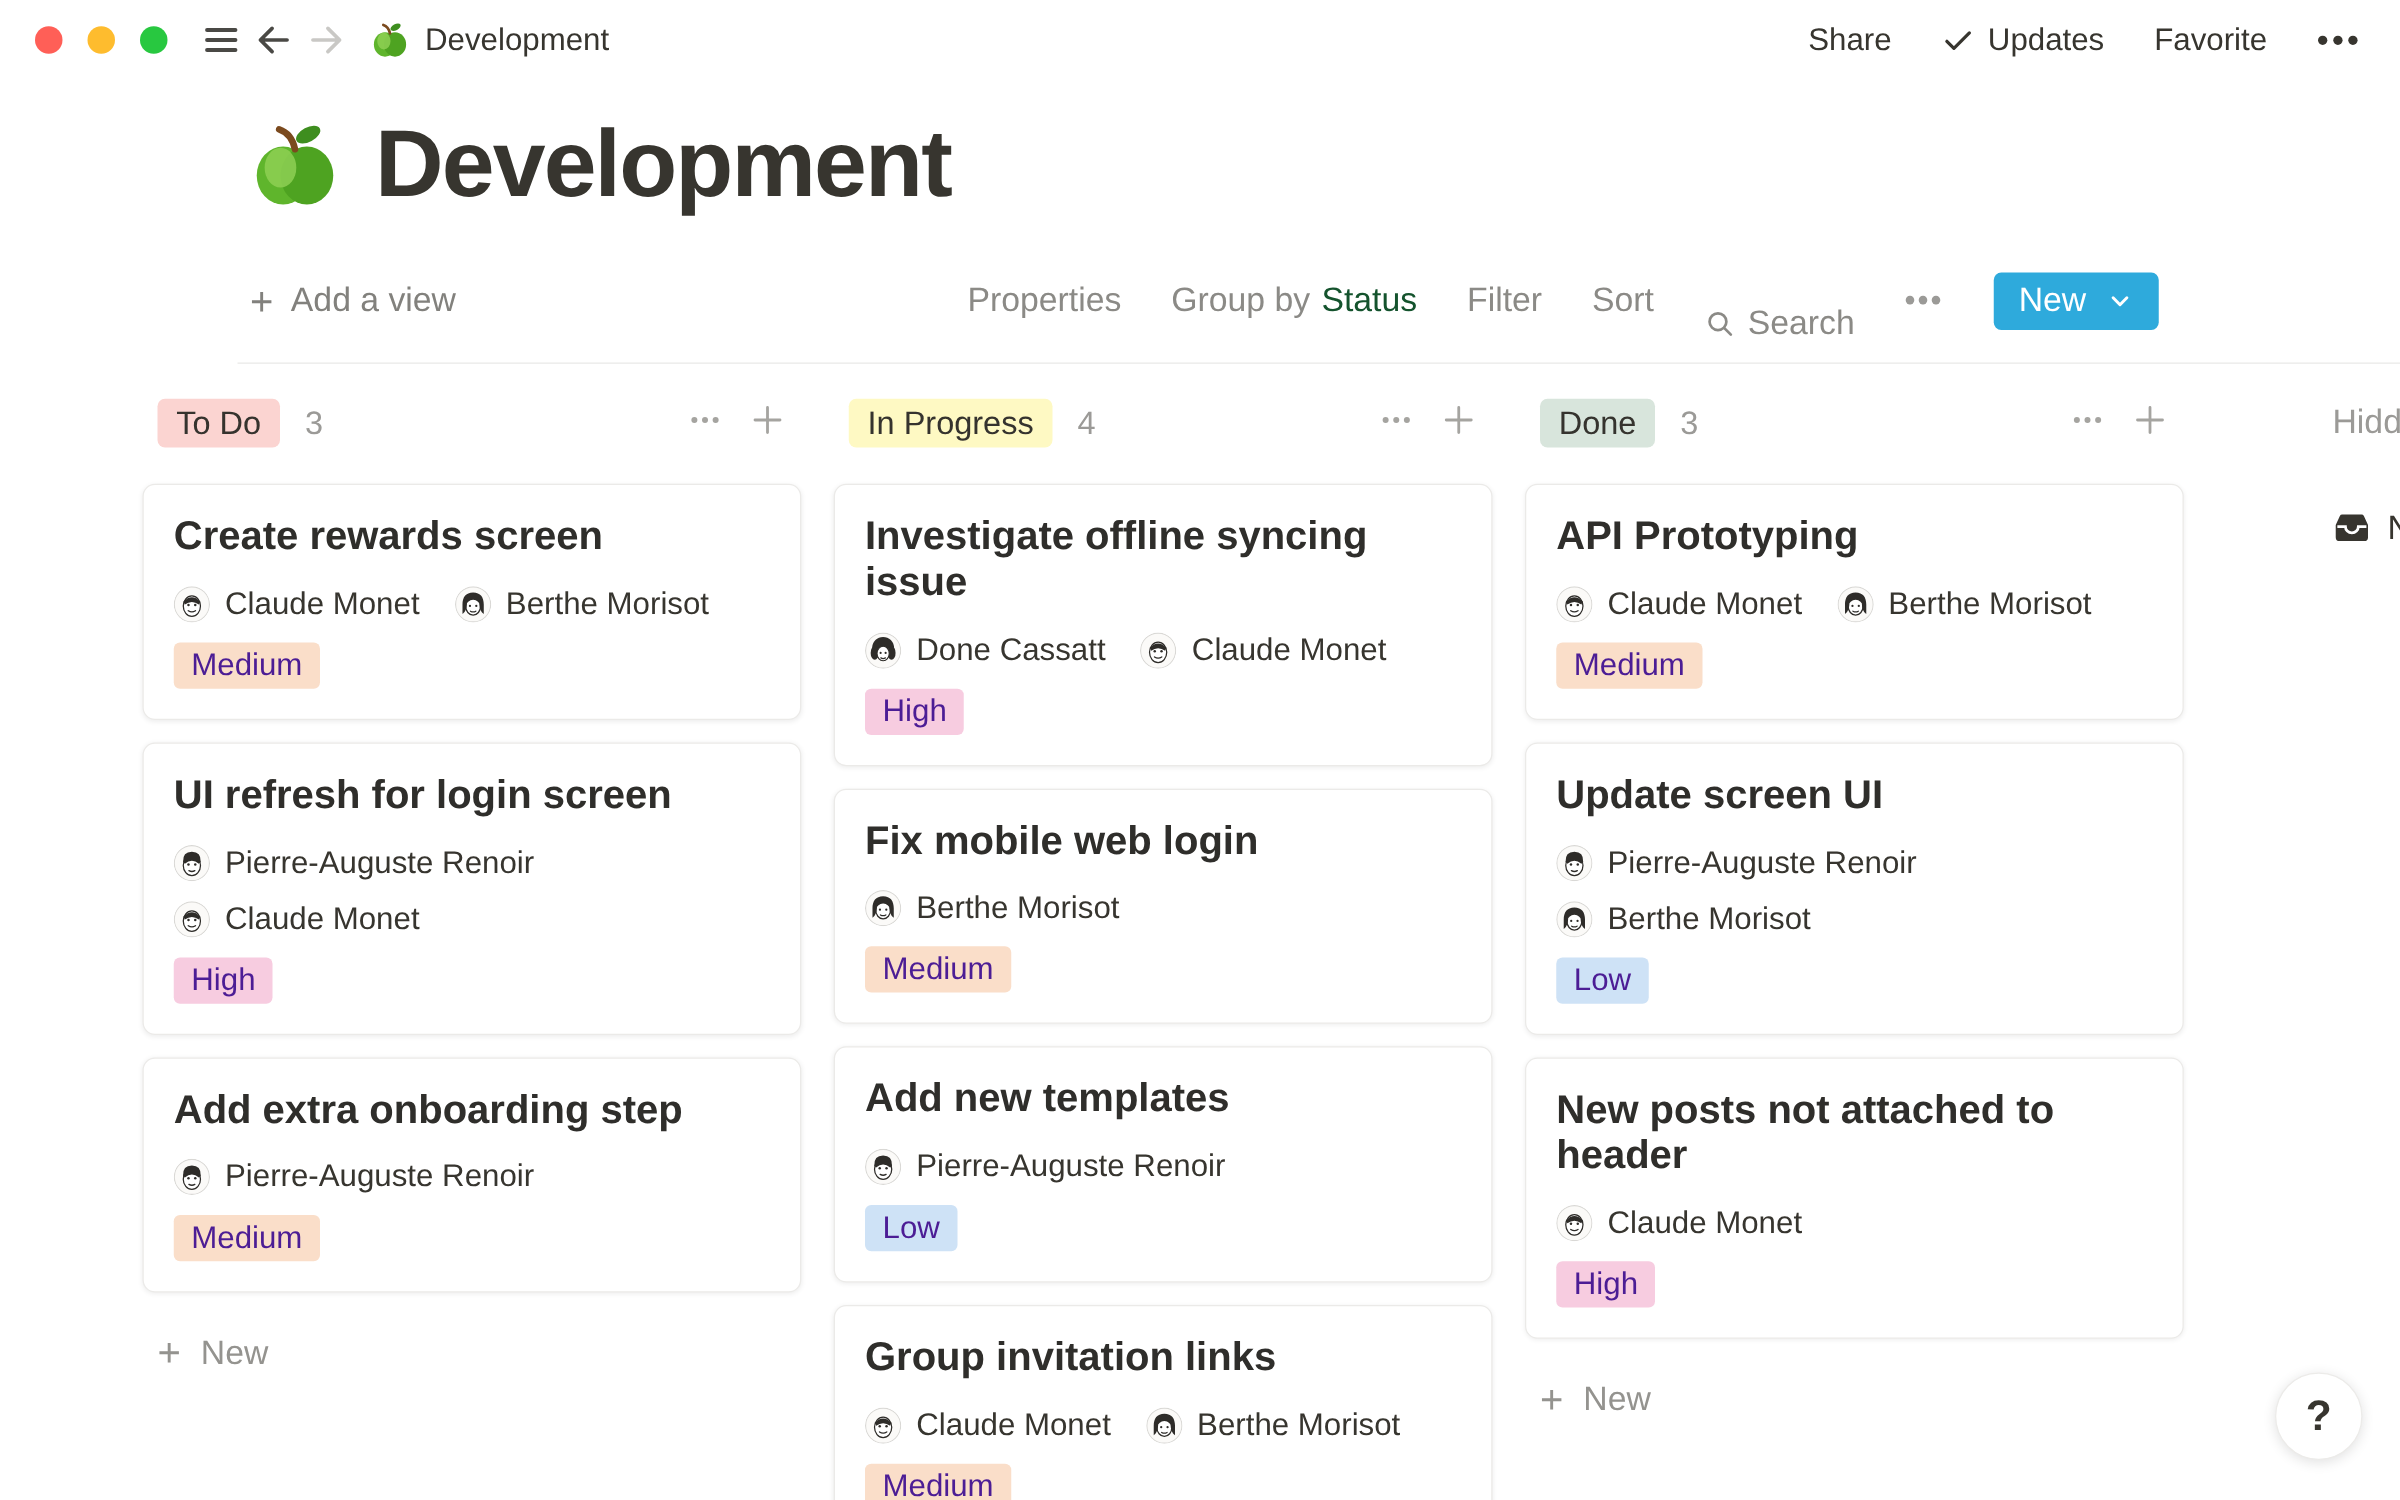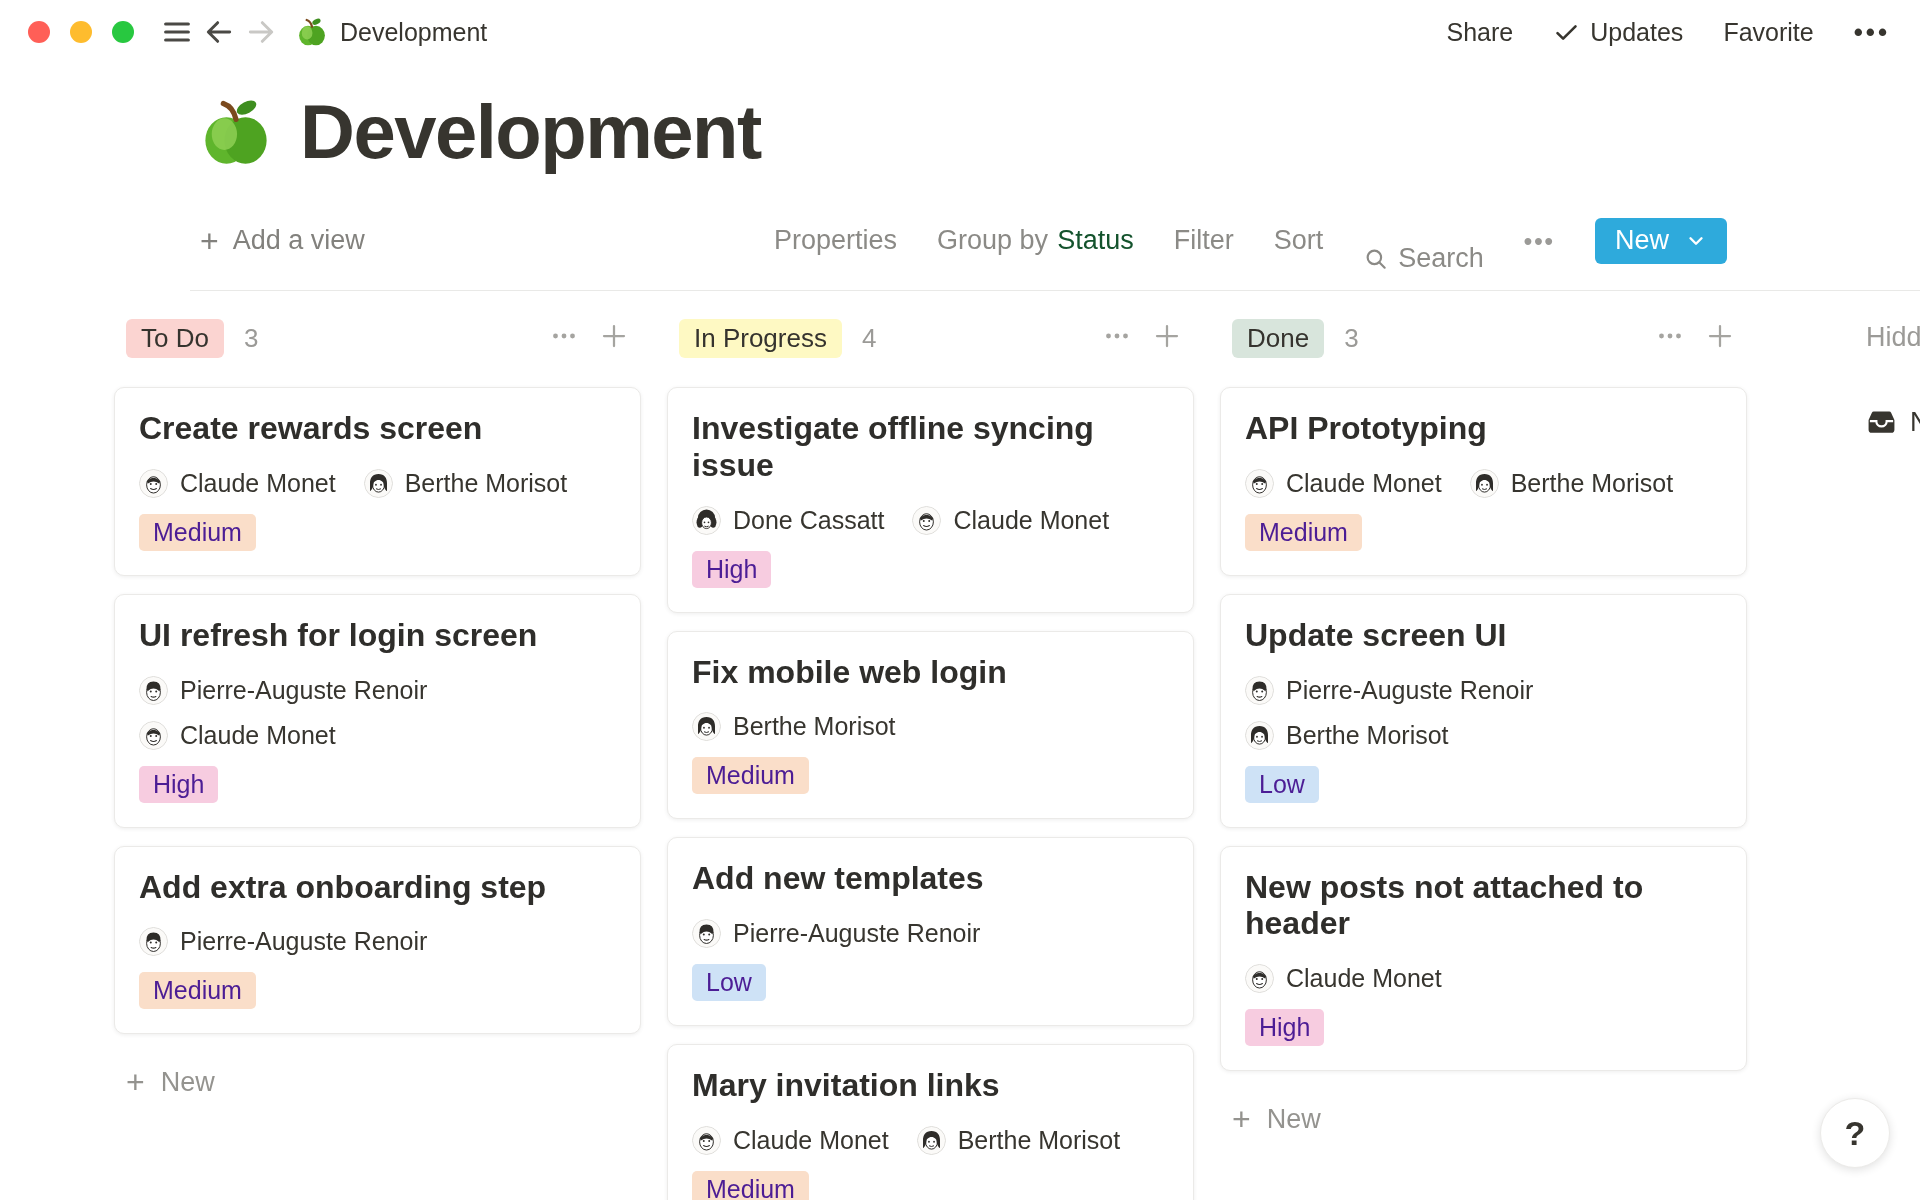--- a/index.html
+++ b/index.html
@@ -322,21 +322,21 @@
     <ellipse cx="16" cy="18" rx="7.6" ry="9" fill="#fff" stroke="#2E2C29" stroke-width="1.1"></ellipse>
     <path d="M8.2 15q-.4-9 7.8-9t7.8 9l-1.6 1.6q-6.2-5.4-12.4 0z" fill="#2E2C29"></path>
     <circle cx="13" cy="17.2" r="1.1" fill="#2E2C29"></circle>
                   <circle cx="19" cy="17.2" r="1.1" fill="#2E2C29"></circle>
     <path d="M13.4 22.6q2.6 1.5 5.2 0" stroke="#2E2C29" stroke-width="1.2" fill="none" stroke-linecap="round"></path>
                 </g>
    </svg>
               <span class="aname">Pierre-Auguste Renoir</span>
             </span>
           </div><span class="prio" style="background: rgb(206, 226, 246);">Low</span></article>
-        <article class="card"><div class="card-title">Mary invitation links</div><div class="assignees">
+        <article class="card"><div class="card-title">Group invitation links</div><div class="assignees">
             <span class="assignee">
               <svg viewBox="0 0 32 32">
      <circle cx="16" cy="16" r="15.5" fill="#FBFAF8" stroke="#D9D8D5" stroke-width="1"></circle>
      <g>
     <ellipse cx="16" cy="17.5" rx="7.6" ry="9" fill="#fff" stroke="#2E2C29" stroke-width="1.1"></ellipse>
     <path d="M8.6 13.5q7.4-7.5 14.8 0l-1.2 2.6q-6.2-4.6-12.4 0z" fill="#2E2C29"></path>
     <circle cx="13" cy="16.6" r="1.1" fill="#2E2C29"></circle>
                   <circle cx="19" cy="16.6" r="1.1" fill="#2E2C29"></circle>
     <path d="M12.8 21.6q3.2 2.1 6.4 0" stroke="#2E2C29" stroke-width="1.2" fill="none" stroke-linecap="round"></path>
                 </g>

